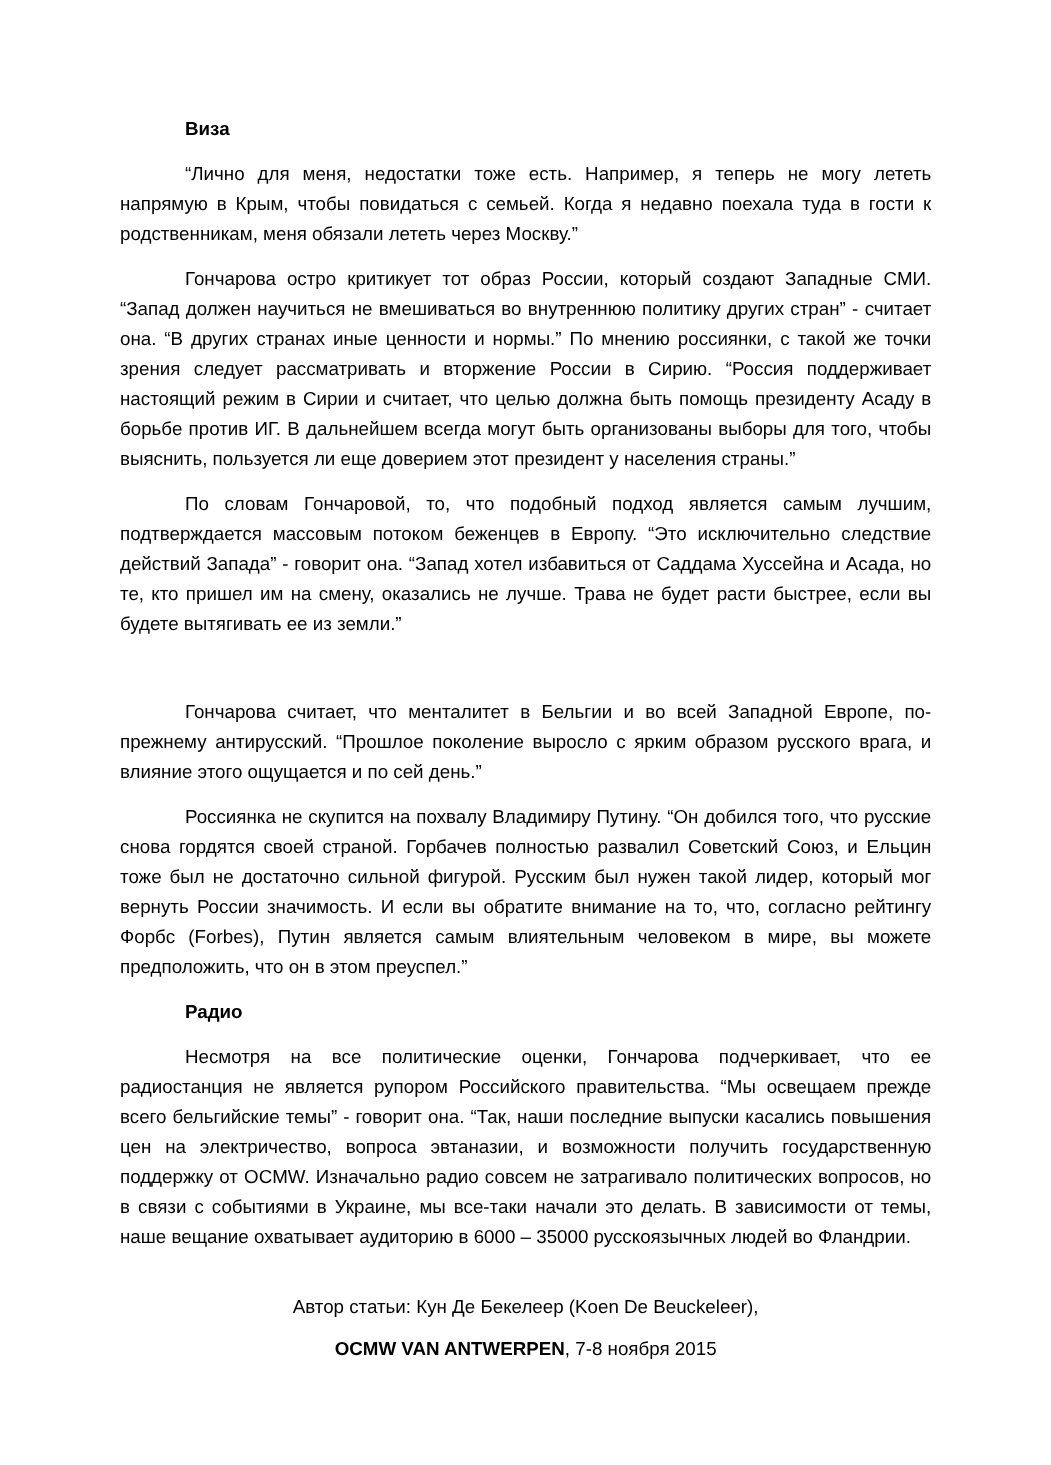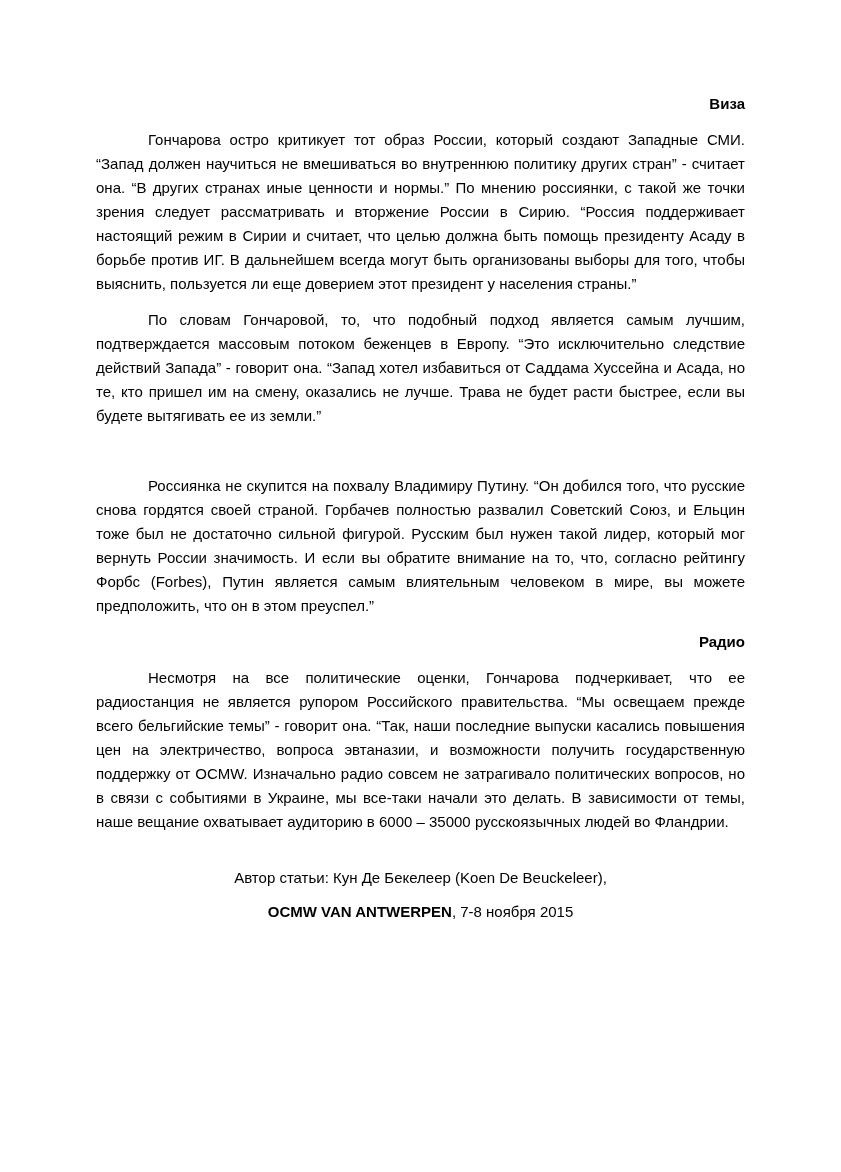--- a/index.html
+++ b/index.html
@@ -23,45 +23,47 @@
   .para {
     margin: 0 0 12px 0;
     text-align: justify;
     text-indent: 52px;
   }
   .heading {
     margin: 0 0 12px 0;
     font-weight: bold;
     font-size: 15px;
     text-indent: 52px;
-    text-align: right;
+    text-align: left;
   }
   .spacer-lg { height: 34px; }
   .spacer-md { height: 20px; }
   .footer-line {
     margin: 0 0 10px 0;
     text-align: center;
     text-indent: 0;
   }
   .bold { font-weight: bold; }
 </style>
 </head>
 <body>
 
 <div class="page">
 
   <p class="heading">Виза</p>
 
+  <p class="para">“Лично для меня, недостатки тоже есть. Например, я теперь не могу лететь напрямую в Крым, чтобы повидаться с семьей. Когда я недавно поехала туда в гости к родственникам, меня обязали лететь через Москву.”</p>
 
   <p class="para">Гончарова остро критикует тот образ России, который создают Западные СМИ. “Запад должен научиться не вмешиваться во внутреннюю политику других стран” - считает она. “В других странах иные ценности и нормы.” По мнению россиянки, с такой же точки зрения следует рассматривать и вторжение России в Сирию. “Россия поддерживает настоящий режим в Сирии и считает, что целью должна быть помощь президенту Асаду в борьбе против ИГ. В дальнейшем всегда могут быть организованы выборы для того, чтобы выяснить, пользуется ли еще доверием этот президент у населения страны.”</p>
 
   <p class="para">По словам Гончаровой, то, что подобный подход является самым лучшим, подтверждается массовым потоком беженцев в Европу. “Это исключительно следствие действий Запада” - говорит она. “Запад хотел избавиться от Саддама Хуссейна и Асада, но те, кто пришел им на смену, оказались не лучше. Трава не будет расти быстрее, если вы будете вытягивать ее из земли.”</p>
 
   <div class="spacer-lg"></div>
 
+  <p class="para">Гончарова считает, что менталитет в Бельгии и во всей Западной Европе, по-прежнему антирусский. “Прошлое поколение выросло с ярким образом русского врага, и влияние этого ощущается и по сей день.”</p>
 
   <p class="para">Россиянка не скупится на похвалу Владимиру Путину. “Он добился того, что русские снова гордятся своей страной. Горбачев полностью развалил Советский Союз, и Ельцин тоже был не достаточно сильной фигурой. Русским был нужен такой лидер, который мог вернуть России значимость. И если вы обратите внимание на то, что, согласно рейтингу Форбс (Forbes), Путин является самым влиятельным человеком в мире, вы можете предположить, что он в этом преуспел.”</p>
 
   <p class="heading">Радио</p>
 
   <p class="para">Несмотря на все политические оценки, Гончарова подчеркивает, что ее радиостанция не является рупором Российского правительства. “Мы освещаем прежде всего бельгийские темы” - говорит она. “Так, наши последние выпуски касались повышения цен на электричество, вопроса эвтаназии, и возможности получить государственную поддержку от OCMW. Изначально радио совсем не затрагивало политических вопросов, но в связи с событиями в Украине, мы все-таки начали это делать. В зависимости от темы, наше вещание охватывает аудиторию в 6000 – 35000 русскоязычных людей во Фландрии.</p>
 
   <div class="spacer-md"></div>
 
   <p class="footer-line">Автор статьи: Кун Де Бекелеер (Koen De Beuckeleer),</p>

